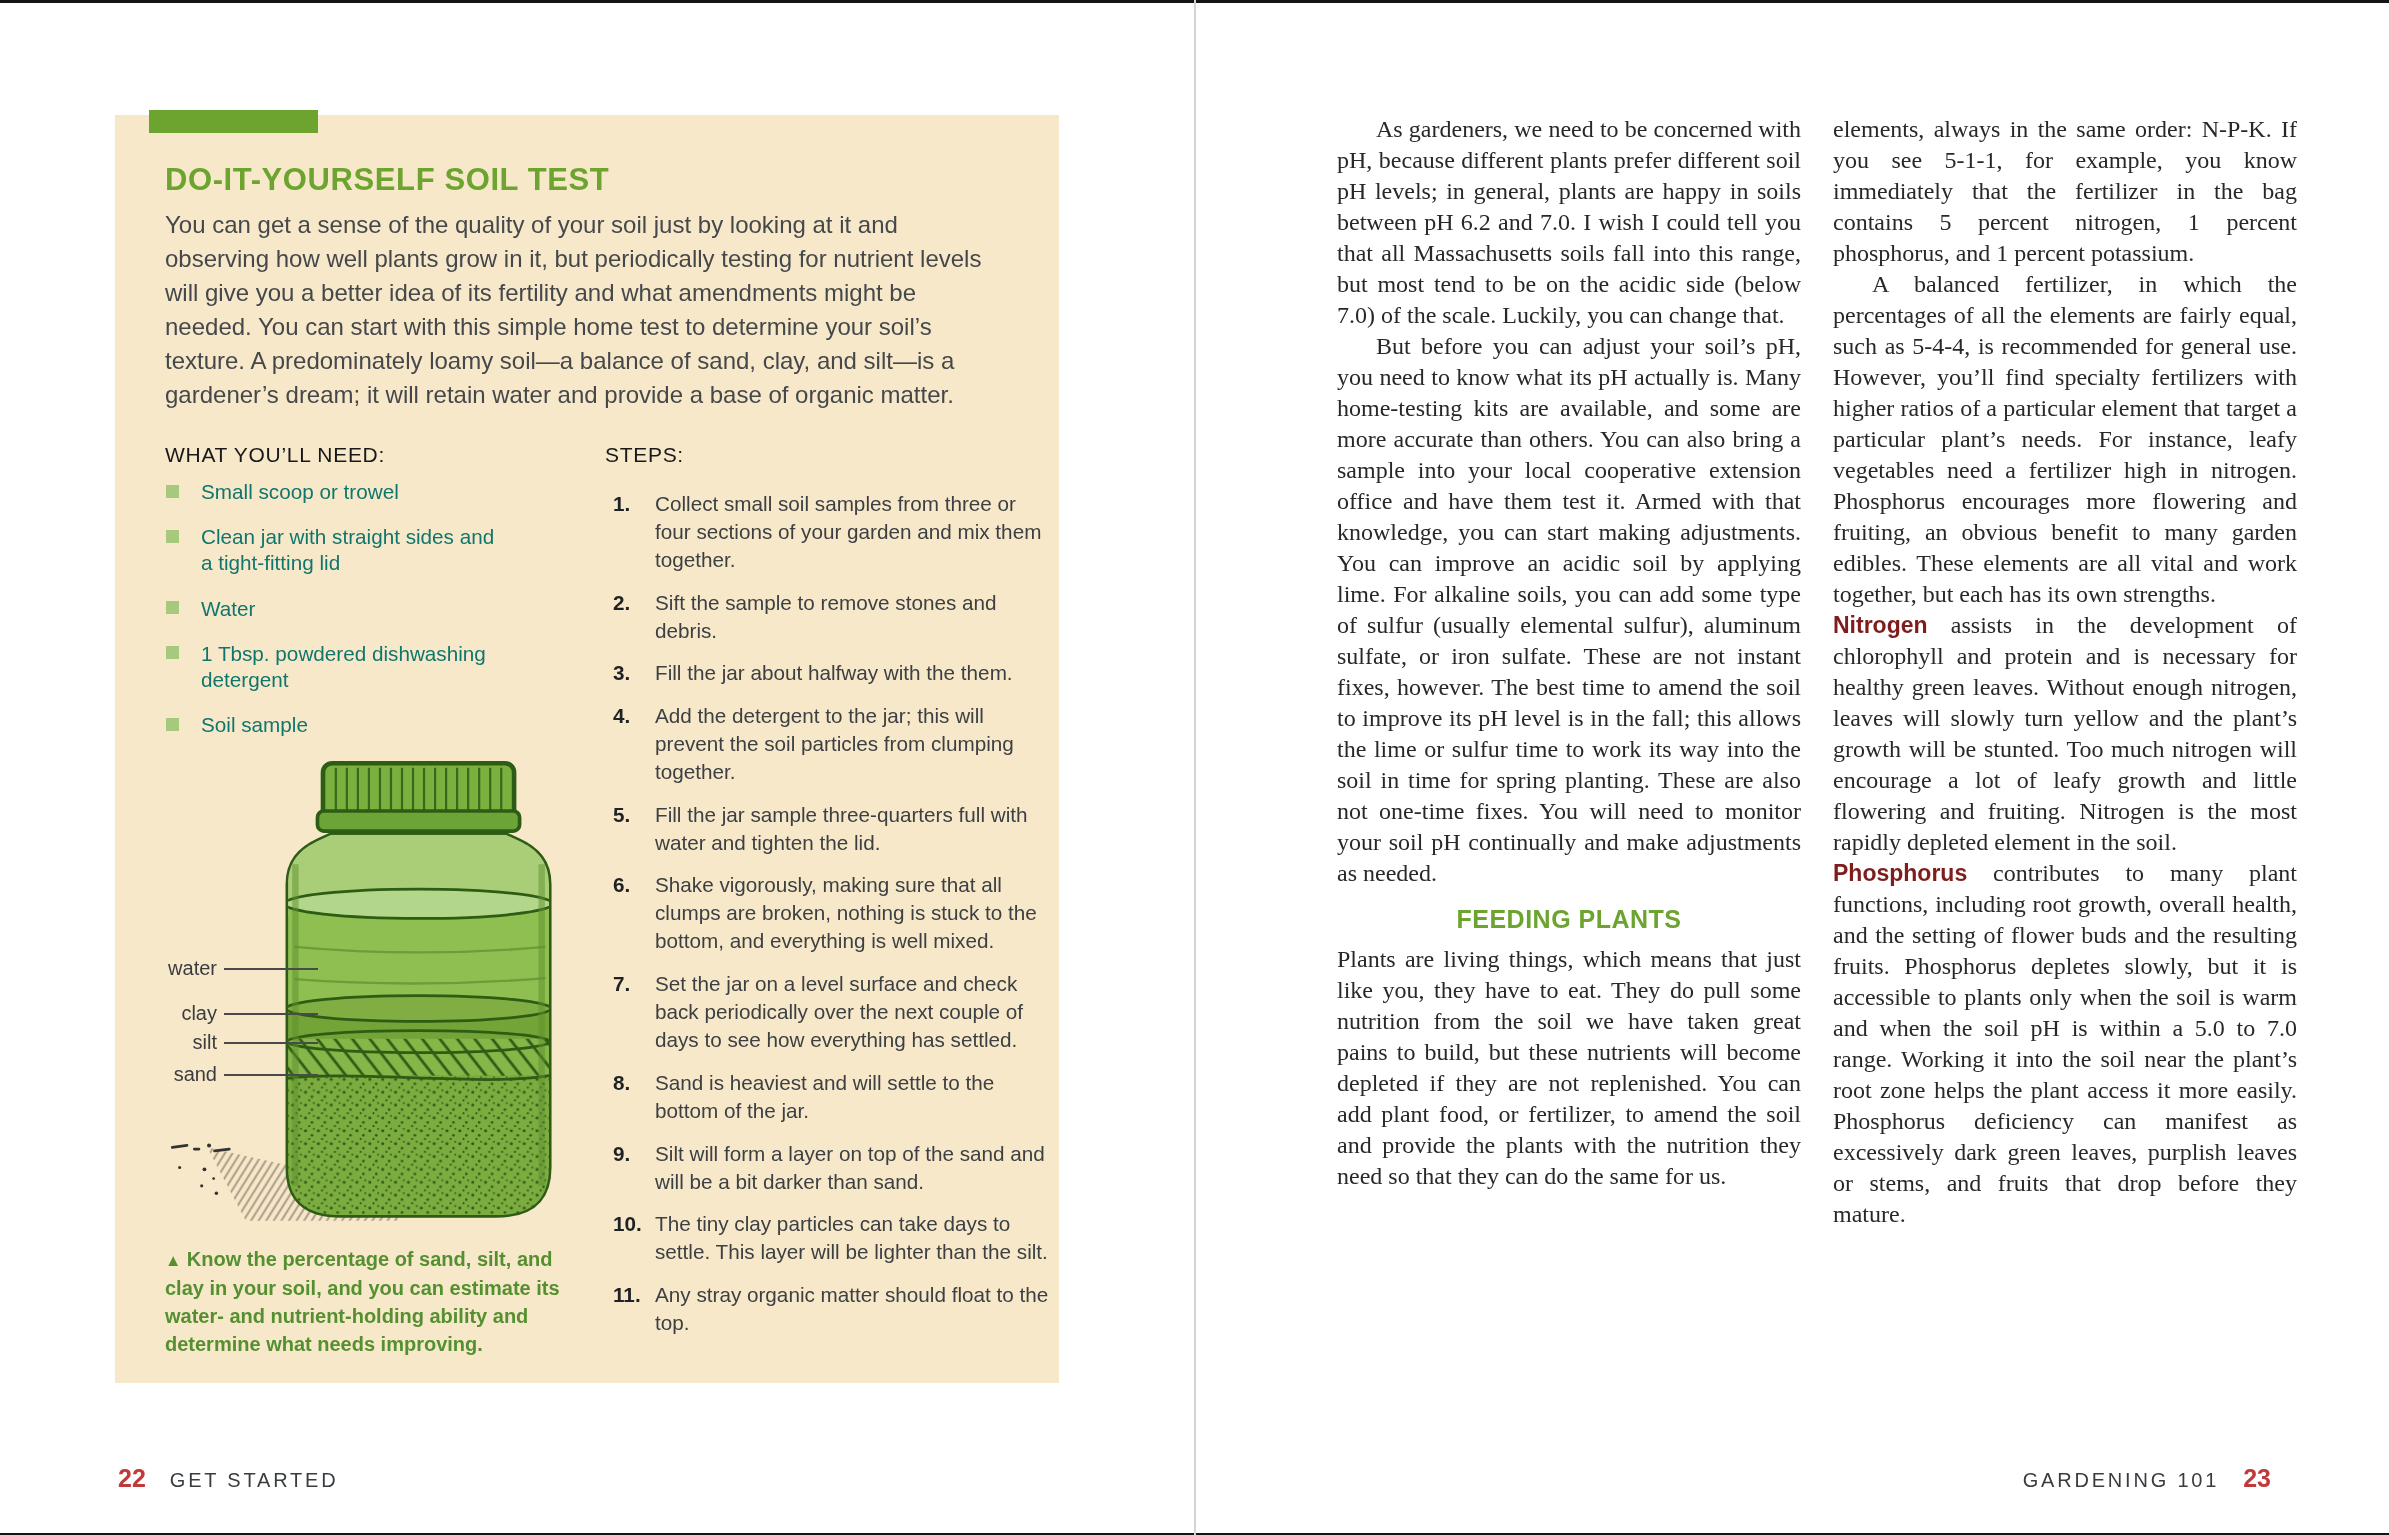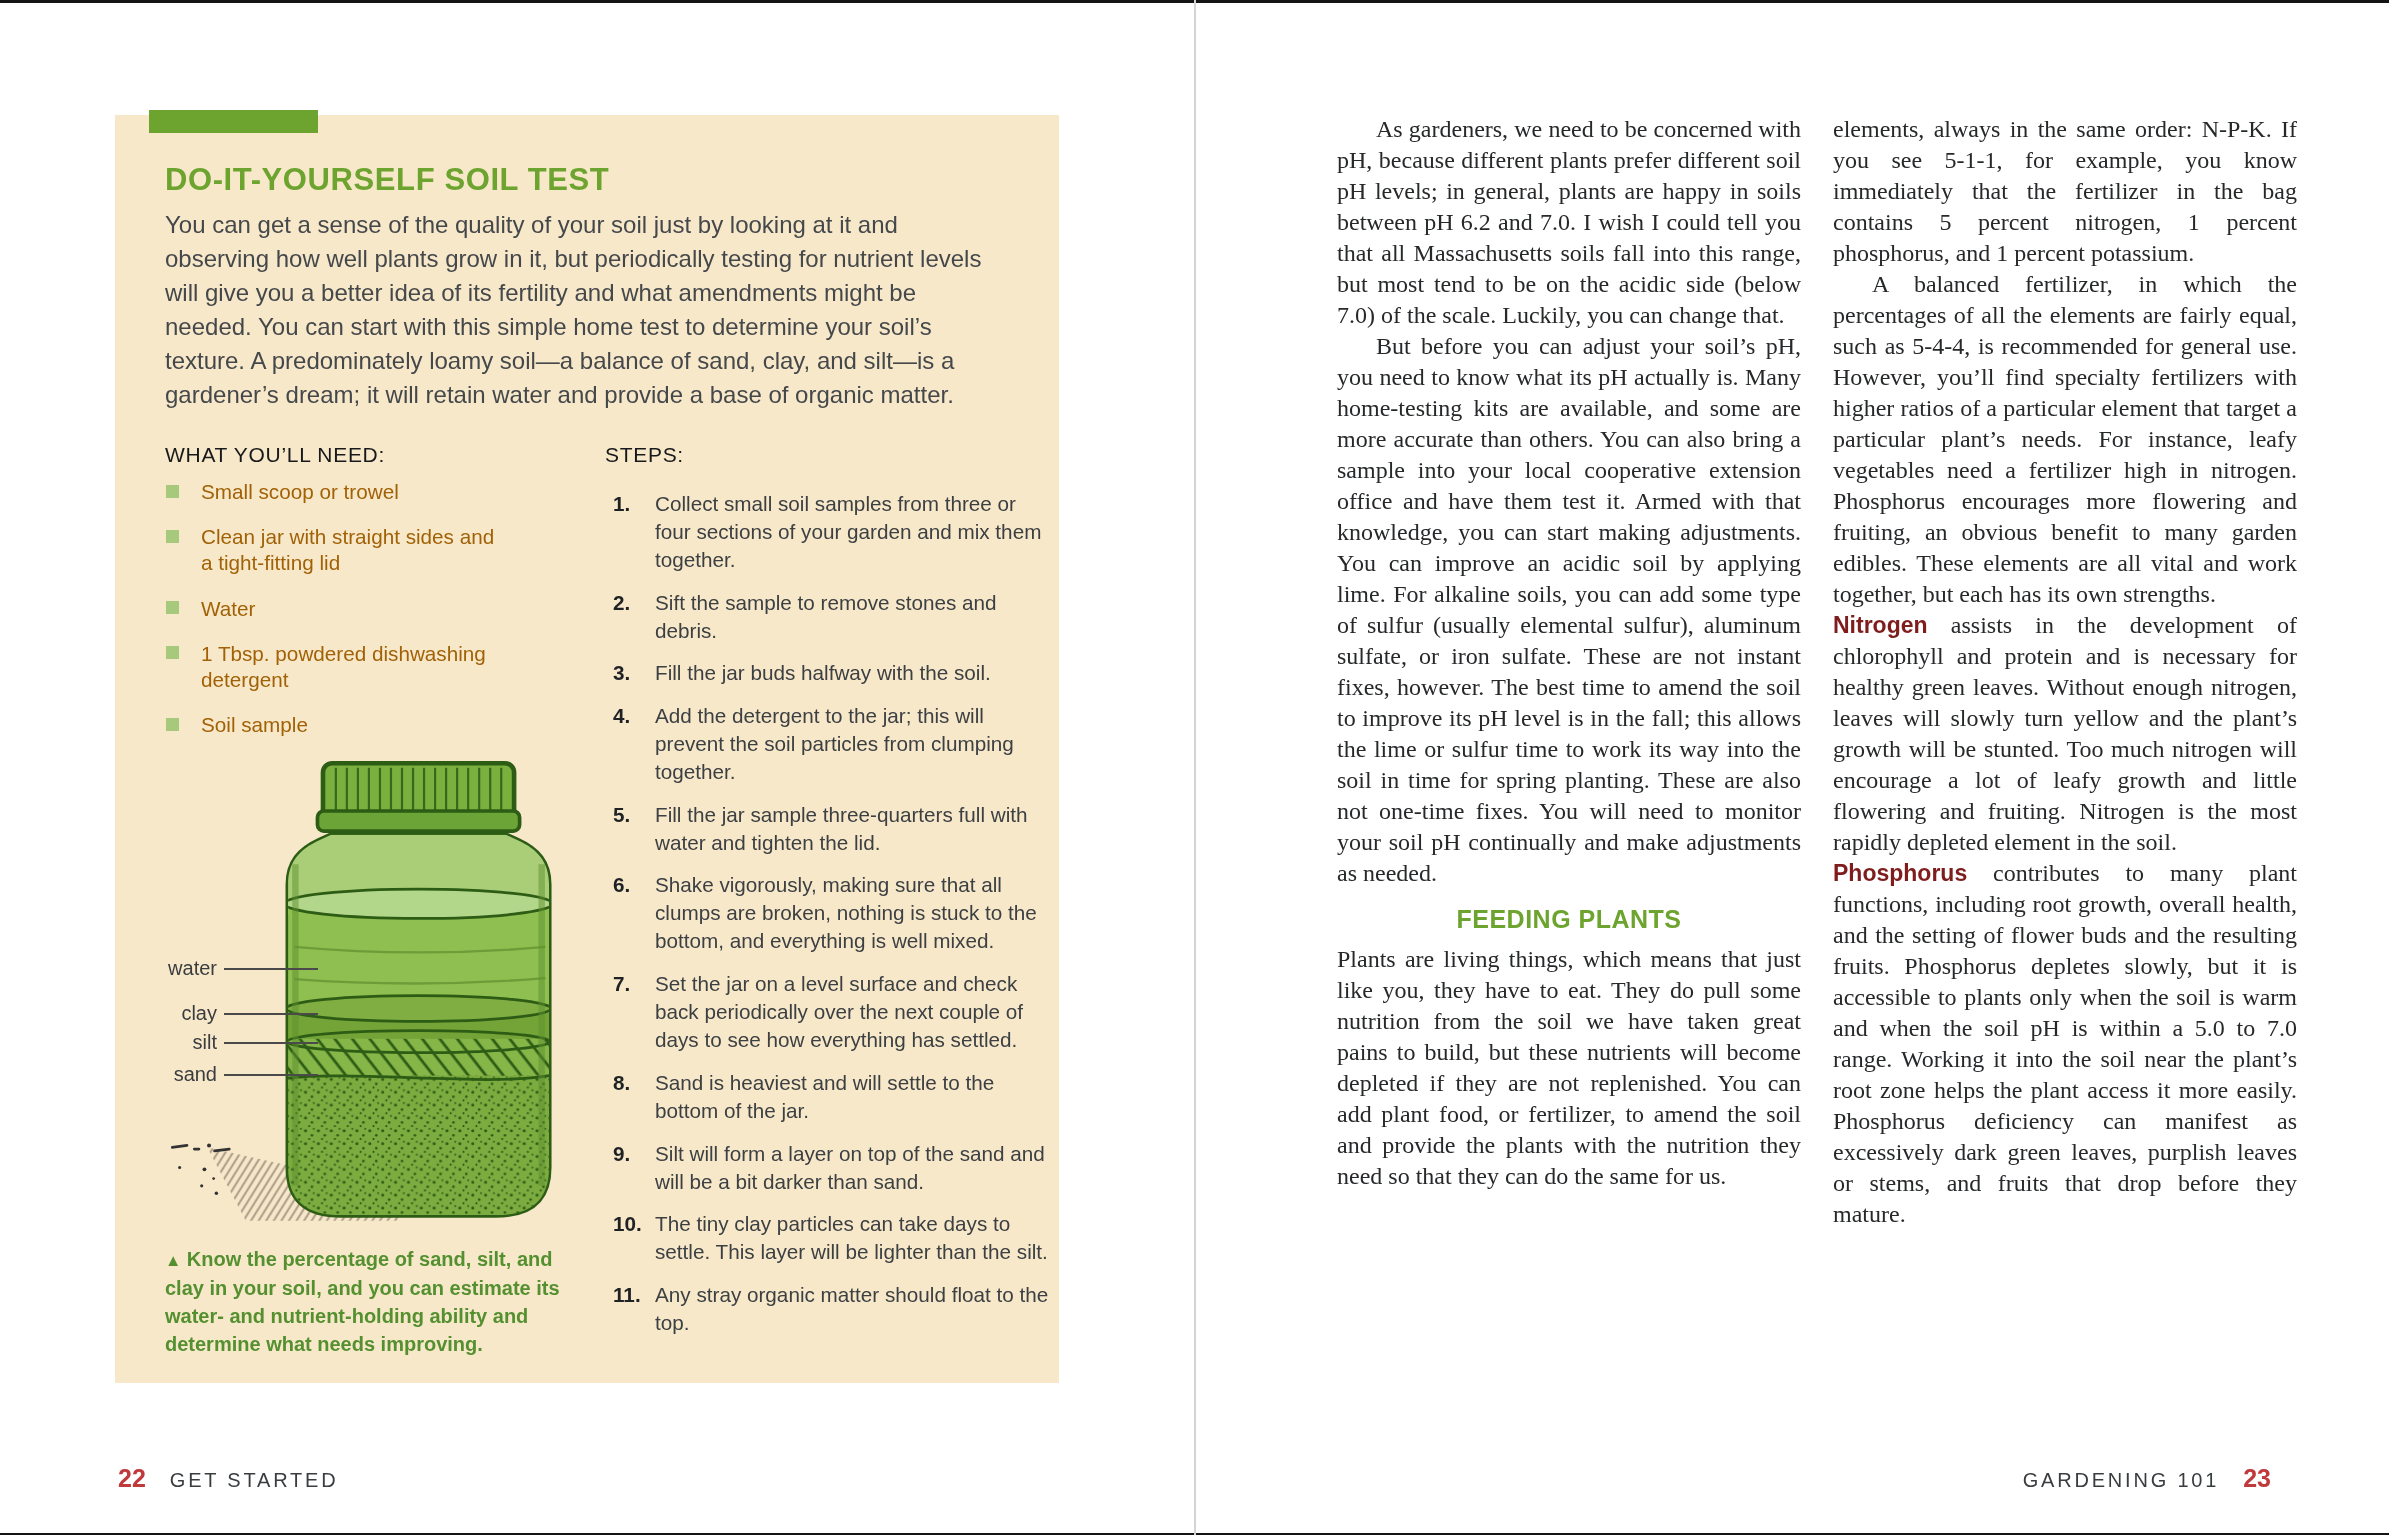--- a/index.html
+++ b/index.html
@@ -12,21 +12,21 @@
   
   #panel{position:absolute;left:115px;top:115px;width:944px;height:1268px;background:#f8e8ca;}
   #green-bar{position:absolute;left:149px;top:110px;width:169px;height:23px;background:#6ca42f;}
   #title{position:absolute;left:165px;top:162px;width:827px;font-size:31px;font-weight:800;
          color:#6ca42f;letter-spacing:0.6px;}
   #intro{position:absolute;left:165px;top:208px;width:842px;font-size:24px;line-height:34px;
          color:#45484b;}
   .subhead{position:absolute;top:443px;font-size:21px;font-weight:400;color:#17191b;letter-spacing:0.7px;}
   #needs-h{left:165px;} #steps-h{left:605px;}
   #needs{position:absolute;left:165px;top:479px;width:333px;list-style:none;margin:0;padding:0;}
-  #needs li{position:relative;padding-left:36px;margin-bottom:19.3px;font-size:20.7px;line-height:26px;color:#a16207;}
+  #needs li{position:relative;padding-left:36px;margin-bottom:19.3px;font-size:20.7px;line-height:26px;color:#0f766e;}
   #needs .sq{position:absolute;left:0.9px;top:5.5px;width:13px;height:13px;background:#a7c97b;}
   #steps{position:absolute;left:605px;top:482px;width:436px;margin:8px;padding:0;list-style:none;counter-reset:step;}
   #steps li{position:relative;counter-increment:step;padding-left:42px;margin-bottom:14.7px;
             font-size:20.7px;line-height:28px;color:#3c4043;}
   #steps li::before{content:counter(step) ".";position:absolute;left:0;top:0;font-weight:800;color:#1f2225;}
   #jar{position:absolute;left:161px;top:754px;width:414px;height:487px;}
   .jar-label{position:absolute;left:110px;width:107px;text-align:right;font-size:20px;color:#3a3d40;}
   .lbl-line{position:absolute;left:224px;width:94px;height:1.8px;background:#4a4a4a;}
   #caption{position:absolute;left:165px;top:1245px;width:412px;font-size:20px;font-weight:700;
            line-height:28px;color:#549030;}
@@ -66,21 +66,21 @@
     <li><span class="sq"></span><span>Clean jar with straight sides and a tight-fitting lid</span></li>
     <li><span class="sq"></span><span>Water</span></li>
     <li><span class="sq"></span><span>1 Tbsp. powdered dishwashing detergent</span></li>
     <li><span class="sq"></span><span>Soil sample</span></li>
   </ul>
 
   <div class="subhead" id="steps-h">STEPS:</div>
   <ol id="steps">
     <li>Collect small soil samples from three or four sections of your garden and mix them together.</li>
     <li>Sift the sample to remove stones and debris.</li>
-    <li>Fill the jar buds halfway with the soil.</li>
+    <li>Fill the jar about halfway with the them.</li>
     <li>Add the detergent to the jar; this will prevent the soil particles from clumping together.</li>
     <li>Fill the jar sample three-quarters full with water and tighten the lid.</li>
     <li>Shake vigorously, making sure that all clumps are broken, nothing is stuck to the bottom, and everything is well mixed.</li>
     <li>Set the jar on a level surface and check back periodically over the next couple of days to see how everything has settled.</li>
     <li>Sand is heaviest and will settle to the bottom of the jar.</li>
     <li>Silt will form a layer on top of the sand and will be a bit darker than sand.</li>
     <li>The tiny clay particles can take days to settle. This layer will be lighter than the silt.</li>
     <li>Any stray organic matter should float to the top.</li>
   </ol>
 

